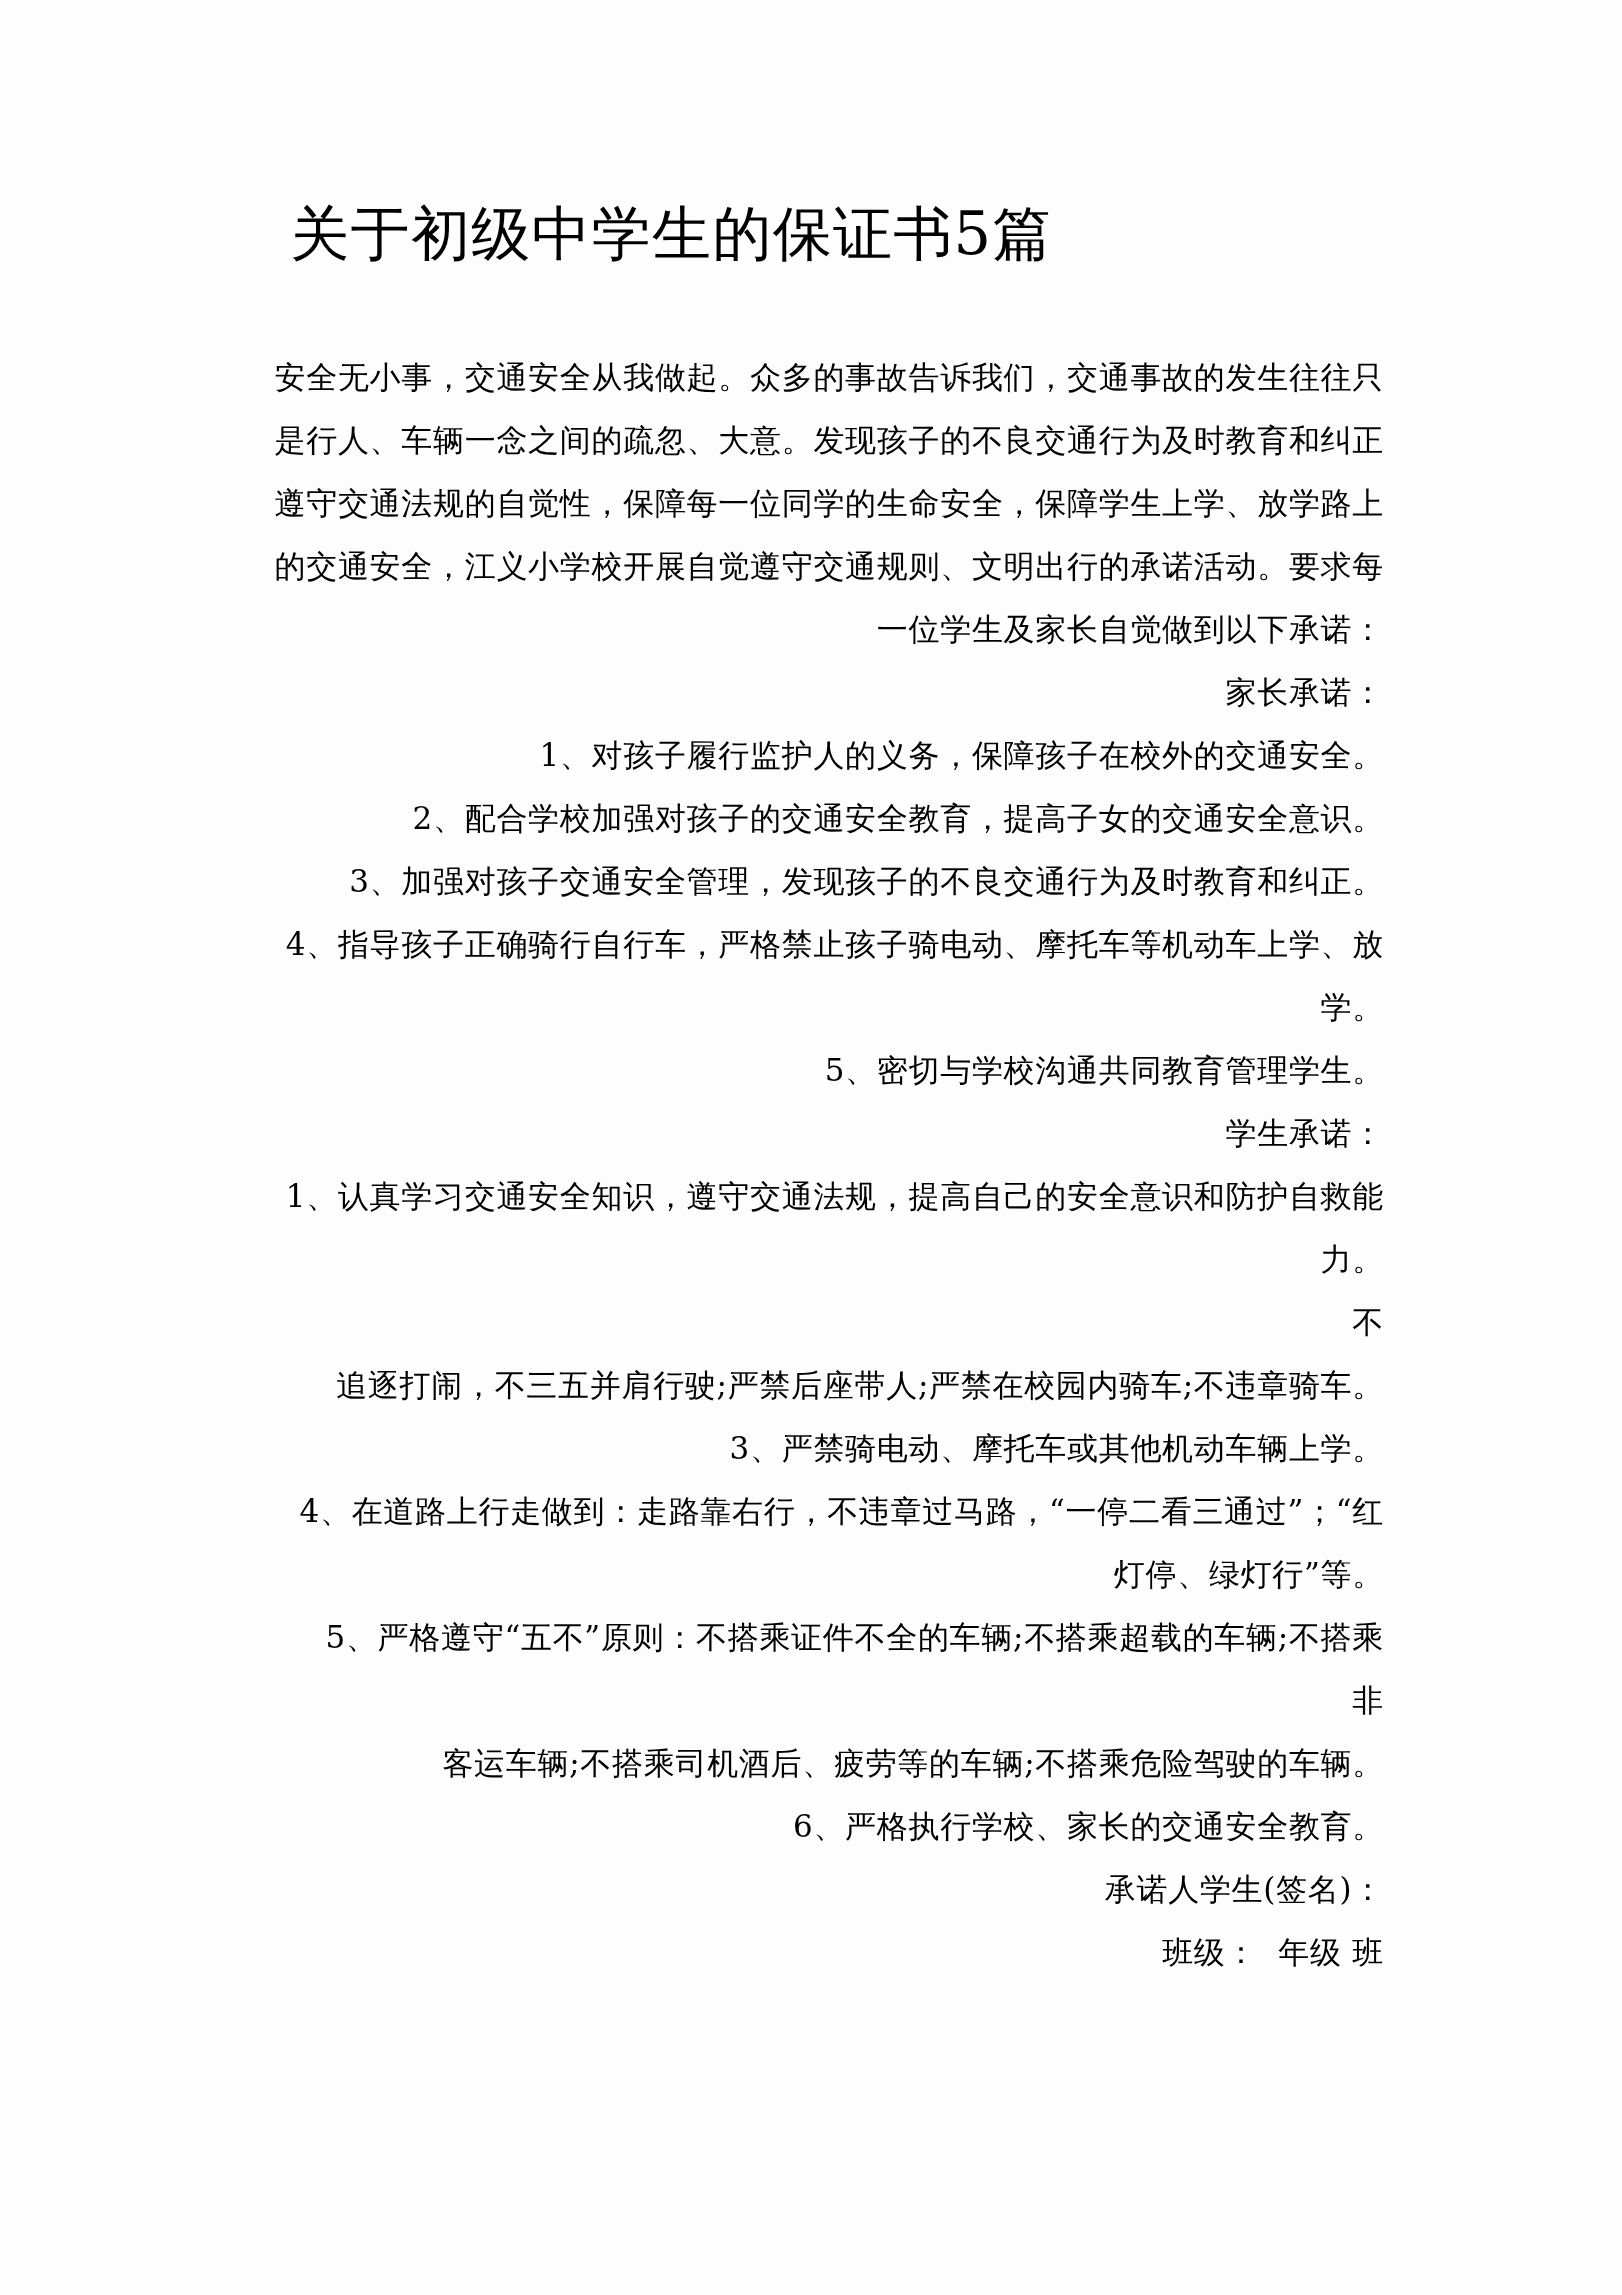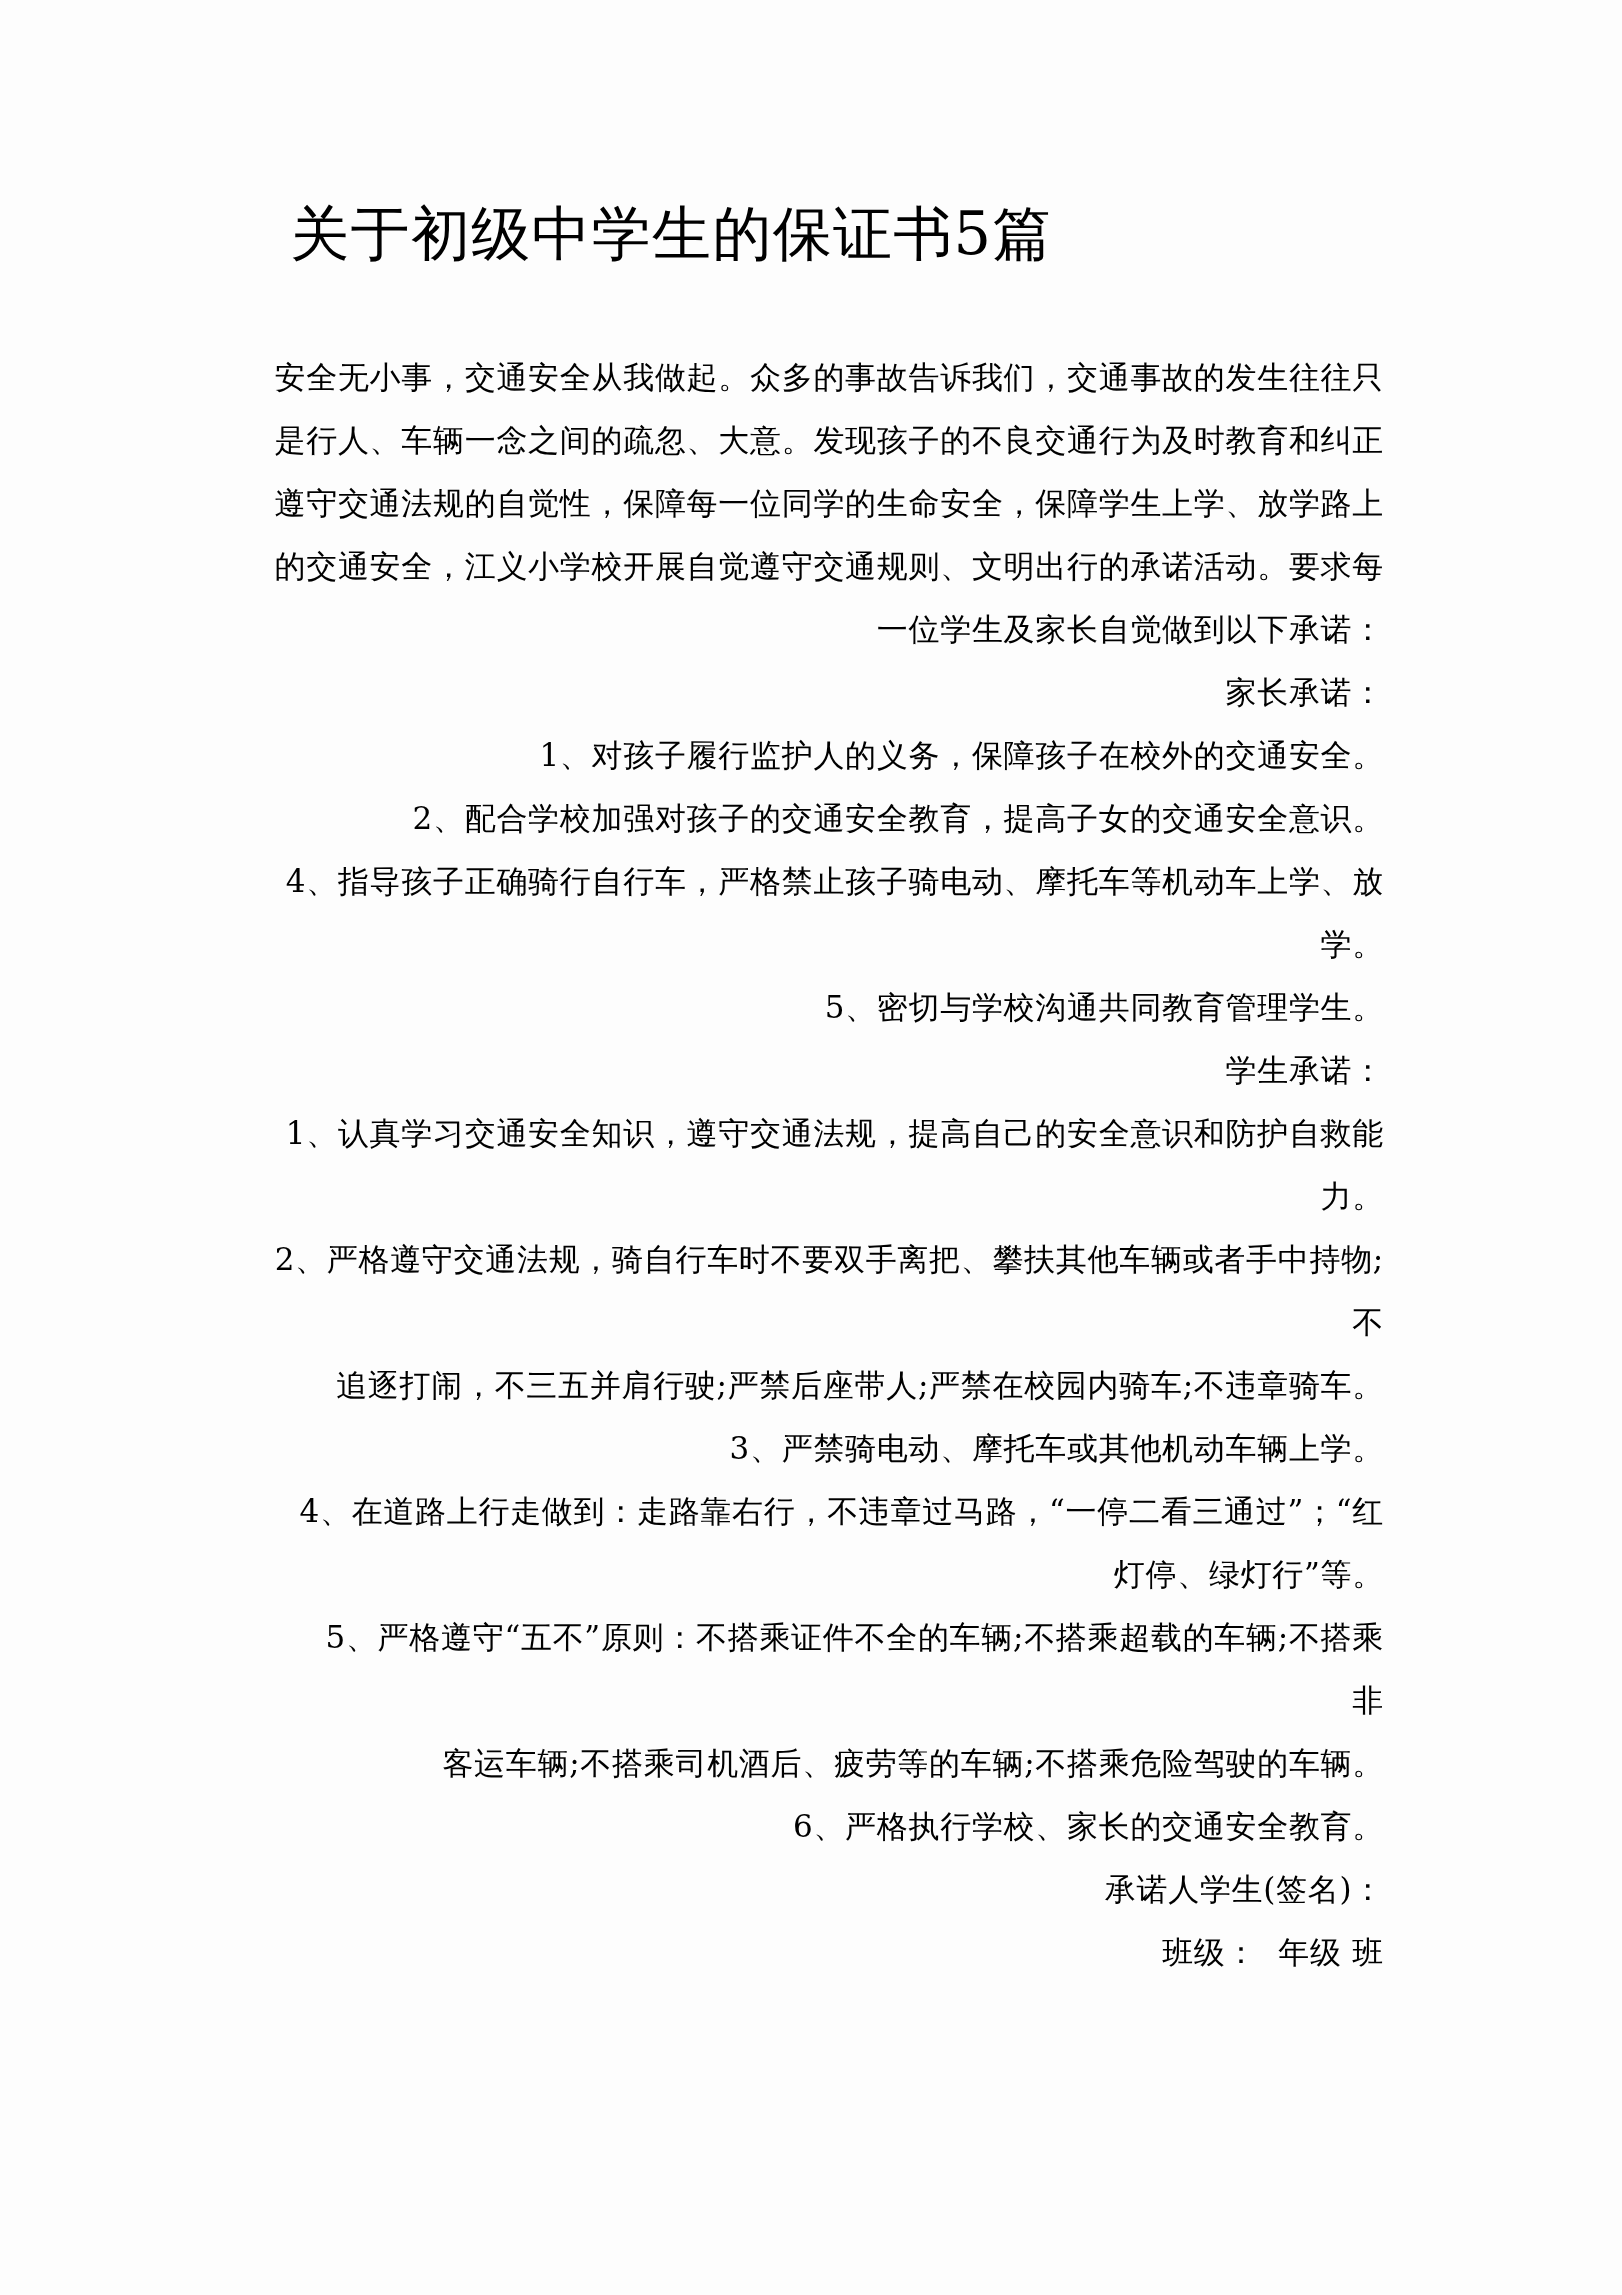--- a/index.html
+++ b/index.html
@@ -57,27 +57,27 @@
 
   <div class="body">
     <div class="line">安全无小事，交通安全从我做起。众多的事故告诉我们，交通事故的发生往往只</div>
     <div class="line">是行人、车辆一念之间的疏忽、大意。发现孩子的不良交通行为及时教育和纠正</div>
     <div class="line">遵守交通法规的自觉性，保障每一位同学的生命安全，保障学生上学、放学路上</div>
     <div class="line">的交通安全，江义小学校开展自觉遵守交通规则、文明出行的承诺活动。要求每</div>
     <div class="line">一位学生及家长自觉做到以下承诺：</div>
     <div class="line">家长承诺：</div>
     <div class="line">1、对孩子履行监护人的义务，保障孩子在校外的交通安全。</div>
     <div class="line">2、配合学校加强对孩子的交通安全教育，提高子女的交通安全意识。</div>
+    <div class="line">3、加强对孩子交通安全管理，发现孩子的不良交通行为及时教育和纠正。</div>
     <div class="line">4、指导孩子正确骑行自行车，严格禁止孩子骑电动、摩托车等机动车上学、放</div>
     <div class="line">学。</div>
     <div class="line">5、密切与学校沟通共同教育管理学生。</div>
     <div class="line">学生承诺：</div>
     <div class="line">1、认真学习交通安全知识，遵守交通法规，提高自己的安全意识和防护自救能</div>
     <div class="line">力。</div>
-    <div class="line">2、严格遵守交通法规，骑自行车时不要双手离把、攀扶其他车辆或者手中持物;</div>
     <div class="line">不</div>
     <div class="line">追逐打闹，不三五并肩行驶;严禁后座带人;严禁在校园内骑车;不违章骑车。</div>
     <div class="line">3、严禁骑电动、摩托车或其他机动车辆上学。</div>
     <div class="line">4、在道路上行走做到：走路靠右行，不违章过马路，“一停二看三通过”；“红</div>
     <div class="line">灯停、绿灯行”等。</div>
     <div class="line">5、严格遵守“五不”原则：不搭乘证件不全的车辆;不搭乘超载的车辆;不搭乘</div>
     <div class="line">非</div>
     <div class="line">客运车辆;不搭乘司机酒后、疲劳等的车辆;不搭乘危险驾驶的车辆。</div>
     <div class="line">6、严格执行学校、家长的交通安全教育。</div>
     <div class="line">承诺人学生(签名)：</div>

